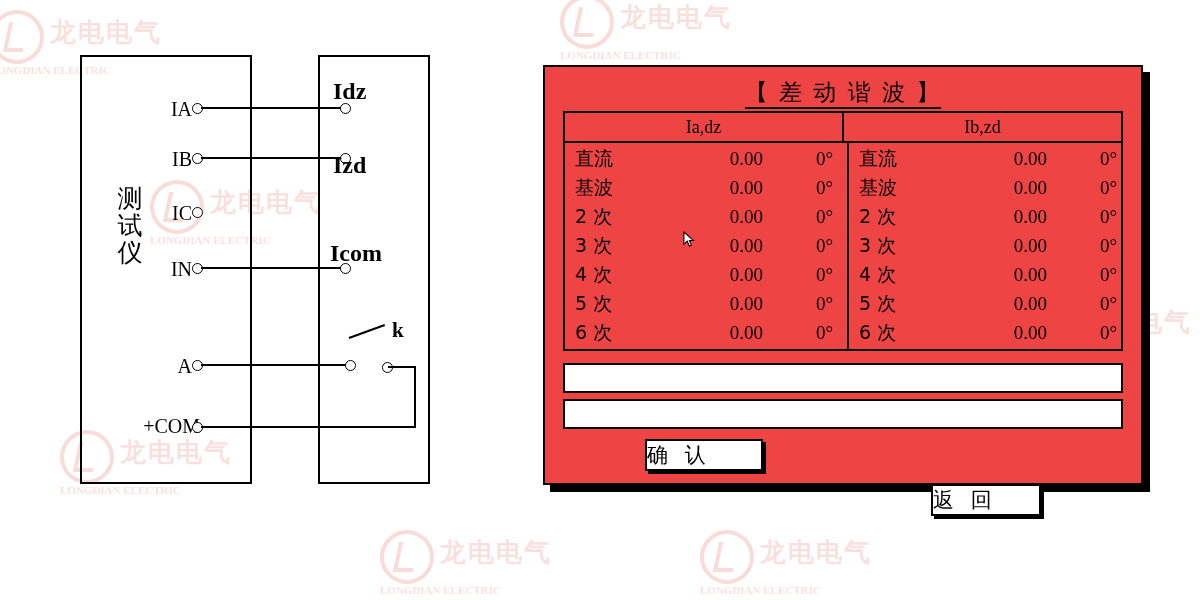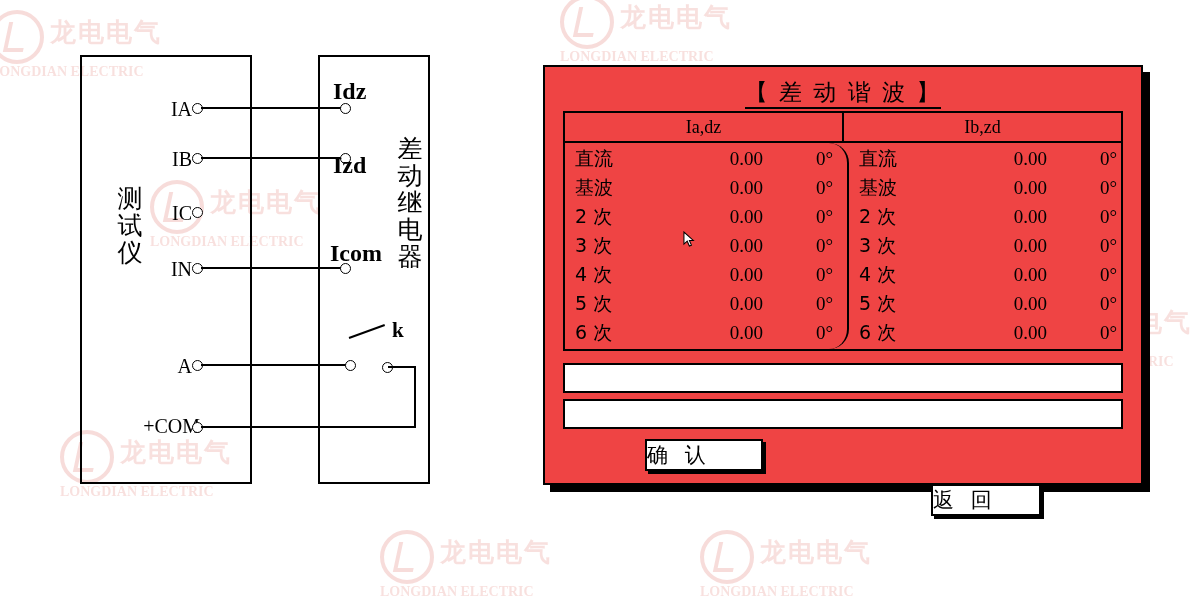--- a/index.html
+++ b/index.html
@@ -40,21 +40,21 @@
   .wm .ring::after {
     content: "";
     position: absolute;
     left: 12px; top: 8px;
     width: 16px; height: 26px;
     border-left: 4px solid rgba(210,60,50,0.18);
     border-bottom: 4px solid rgba(210,60,50,0.18);
     transform: skewX(-12deg);
   }
   .wm .big { font-size: 26px; }
-  .wm .small { font-size: 14px; display:block; letter-spacing: 0px; }
+  .wm .small { font-size: 11px; display:block; letter-spacing: 0px; }
 
   
   #wiring {
     position: absolute;
     left: 0; top: 0;
     width: 520px; height: 600px;
   }
   .box {
     position: absolute;
     border: 2px solid #000;
@@ -178,21 +178,20 @@
   #table-head .hcell.first { border-right: 2px solid #000; }
   #table-body {
     position: absolute;
     left: 0; right: 0; top: 30px; bottom: 0;
     display: flex;
   }
   .col {
     flex: 1;
     padding: 3px 0 0 0;
     box-sizing: border-box;
-    border-radius: 20px;
   }
   .col.first { border-right: 2px solid #000; }
   .row {
     display: flex;
     align-items: baseline;
     height: 29px;
     font-size: 19px;
   }
   .row .name {
     width: 92px;
@@ -273,21 +272,20 @@
 <div class="wm" style="left:1020px; top:300px;">
   <span class="ring"></span><span class="big">龙电电气</span><span class="small">LONGDIAN ELECTRIC</span>
 </div>
 
 <div id="wiring">
 
   <div class="box" id="tester-box"></div>
   <div class="box" id="relay-box"></div>
 
   <div class="vlabel" id="tester-label">测试仪</div>
-  <div class="vlabel" id="relay-label">差动继电器</div>
 
   <div class="pin-label" style="left:130px; top:98px; width:50px;">IA</div>
   <div class="term" style="left:192px; top:103px;"></div>
   <div class="wire h" style="left:201px; top:107px; width:142px;"></div>
   <div class="term" style="left:340px; top:103px;"></div>
 
   <div class="pin-label" style="left:130px; top:148px; width:50px;">IB</div>
   <div class="term" style="left:192px; top:153px;"></div>
   <div class="wire h" style="left:201px; top:157px; width:142px;"></div>
   <div class="term" style="left:340px; top:153px;"></div>

